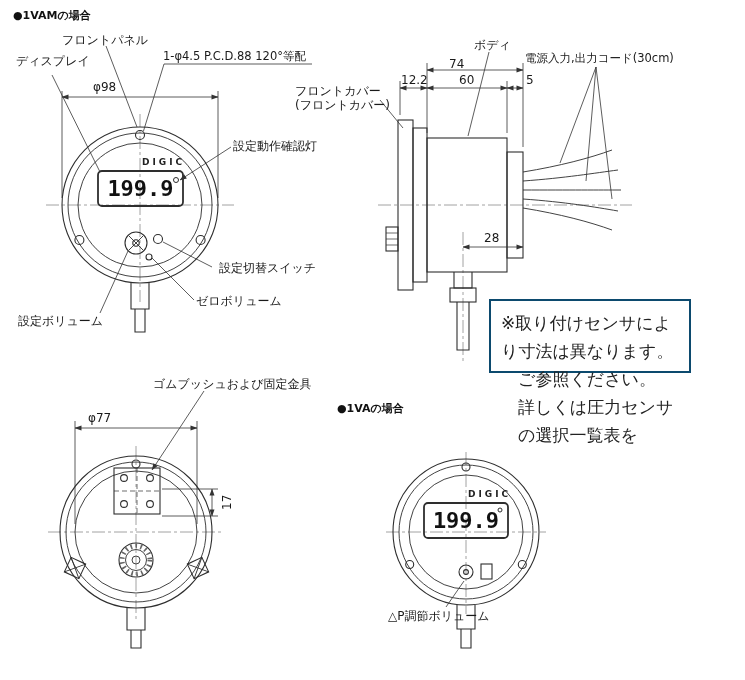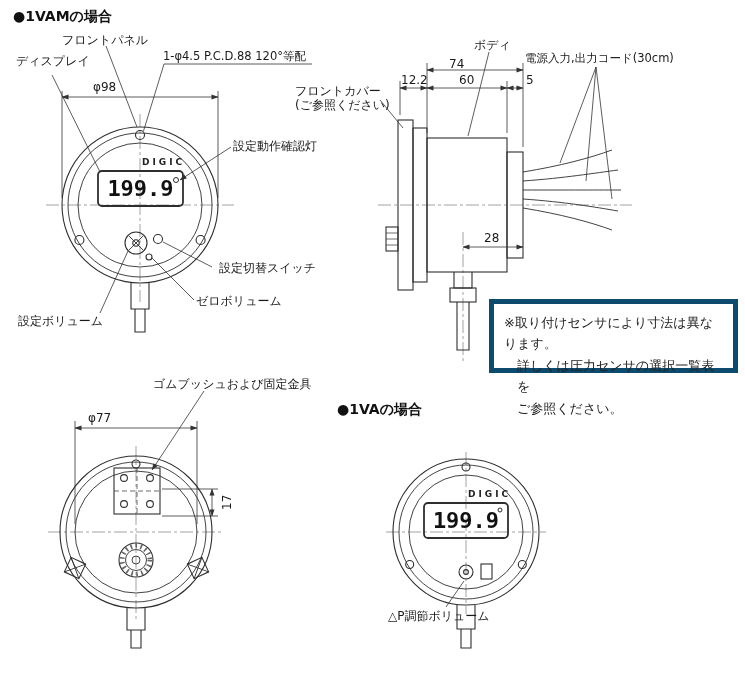--- a/index.html
+++ b/index.html
@@ -1,26 +1,26 @@
 <!DOCTYPE html>
 <html><head>
 <meta charset="utf-8">
 <style>
   * { margin:0; padding:0; box-sizing:border-box; }
   html,body { background:#fff; }
   body { font-family:"DejaVu Sans", sans-serif; color:#1a1a1a; }
   .canvas { position:relative; width:745px; height:680px; background:#fff; overflow:hidden; }
   svg.art { position:absolute; left:0; top:0; }
-  .heading { position:absolute; font-size:14px; font-weight:bold; color:#111; white-space:nowrap; }
+  .heading { position:absolute; font-size:11px; font-weight:bold; color:#111; white-space:nowrap; }
   .lbl { position:absolute; font-size:12px; color:#1a1a1a; white-space:nowrap; line-height:1.2; }
   .lbl.small { font-size:11.5px; }
   .lbl.dim { font-size:12px; }
   .digic { position:absolute; text-align:center; font-size:9px; font-weight:bold; letter-spacing:3px; color:#222; line-height:1;padding-left:44px; }
   .seg { position:absolute; text-align:center; font-family:"DejaVu Sans Mono", monospace; font-weight:bold; font-size:22px; color:#111; line-height:1.1; }
-  .notebox { position:absolute; left:489px; top:299px; width:249px; height:74px; border:5px solid #0c4a6e; background:#fff; padding:8px 10px; font-size:13px; line-height:1.65; color:#222; }
+  .notebox { position:absolute; left:489px; top:299px; width:202px; height:74px; border:2px solid #0c4a6e; background:#fff; padding:8px 10px; font-size:17px; line-height:1.65; color:#222; }
   .notebox .ind { padding-left:1em; }
   .rot17 { transform:rotate(-90deg); transform-origin:left top; }
 </style>
 </head>
 <body>
 
 <div class="canvas">
 
   <svg class="art" width="745" height="680" viewBox="0 0 745 680">
     <defs>
@@ -213,31 +213,31 @@
   <div class="digic" style="left:98px;top:158px;width:85px">DIGIC</div>
   <div class="seg" style="left:98px;top:177px;width:85px">199.9</div>
   <div class="lbl" style="left:233px;top:139px">設定動作確認灯</div>
   <div class="lbl" style="left:219px;top:261px">設定切替スイッチ</div>
   <div class="lbl" style="left:196px;top:294px">ゼロボリューム</div>
   <div class="lbl" style="left:18px;top:314px">設定ボリューム</div>
 
   <div class="lbl" style="left:474px;top:38px">ボディ</div>
   <div class="lbl small" style="left:525px;top:52px">電源入力,出力コード(30cm)</div>
   <div class="lbl" style="left:295px;top:84px">フロントカバー</div>
-  <div class="lbl" style="left:295px;top:98px">(ご参照ください)</div>
+  <div class="lbl" style="left:295px;top:98px">(フロントカバー)</div>
   <div class="lbl dim" style="left:449px;top:57px">74</div>
   <div class="lbl dim" style="left:401px;top:73px">12.2</div>
   <div class="lbl dim" style="left:459px;top:73px">60</div>
   <div class="lbl dim" style="left:526px;top:73px">5</div>
   <div class="lbl dim" style="left:484px;top:231px">28</div>
 
   <div class="notebox">
     <div>※取り付けセンサにより寸法は異なります。</div>
+    <div class="ind">ご参照ください。</div>
     <div class="ind">詳しくは圧力センサの選択一覧表を</div>
-    <div class="ind">ご参照ください。</div>
   </div>
 
   <div class="lbl" style="left:153px;top:377px">ゴムブッシュおよび固定金具</div>
   <div class="lbl dim" style="left:88px;top:411px">φ77</div>
   <div class="lbl dim rot17" style="left:220px;top:510px">17</div>
 
   <div class="heading" style="left:337px;top:401px">●1VAの場合</div>
   <div class="digic" style="left:424px;top:490px;width:84px">DIGIC</div>
   <div class="seg" style="left:424px;top:509px;width:84px">199.9</div>
   <div class="lbl" style="left:388px;top:609px">△P調節ボリューム</div>

